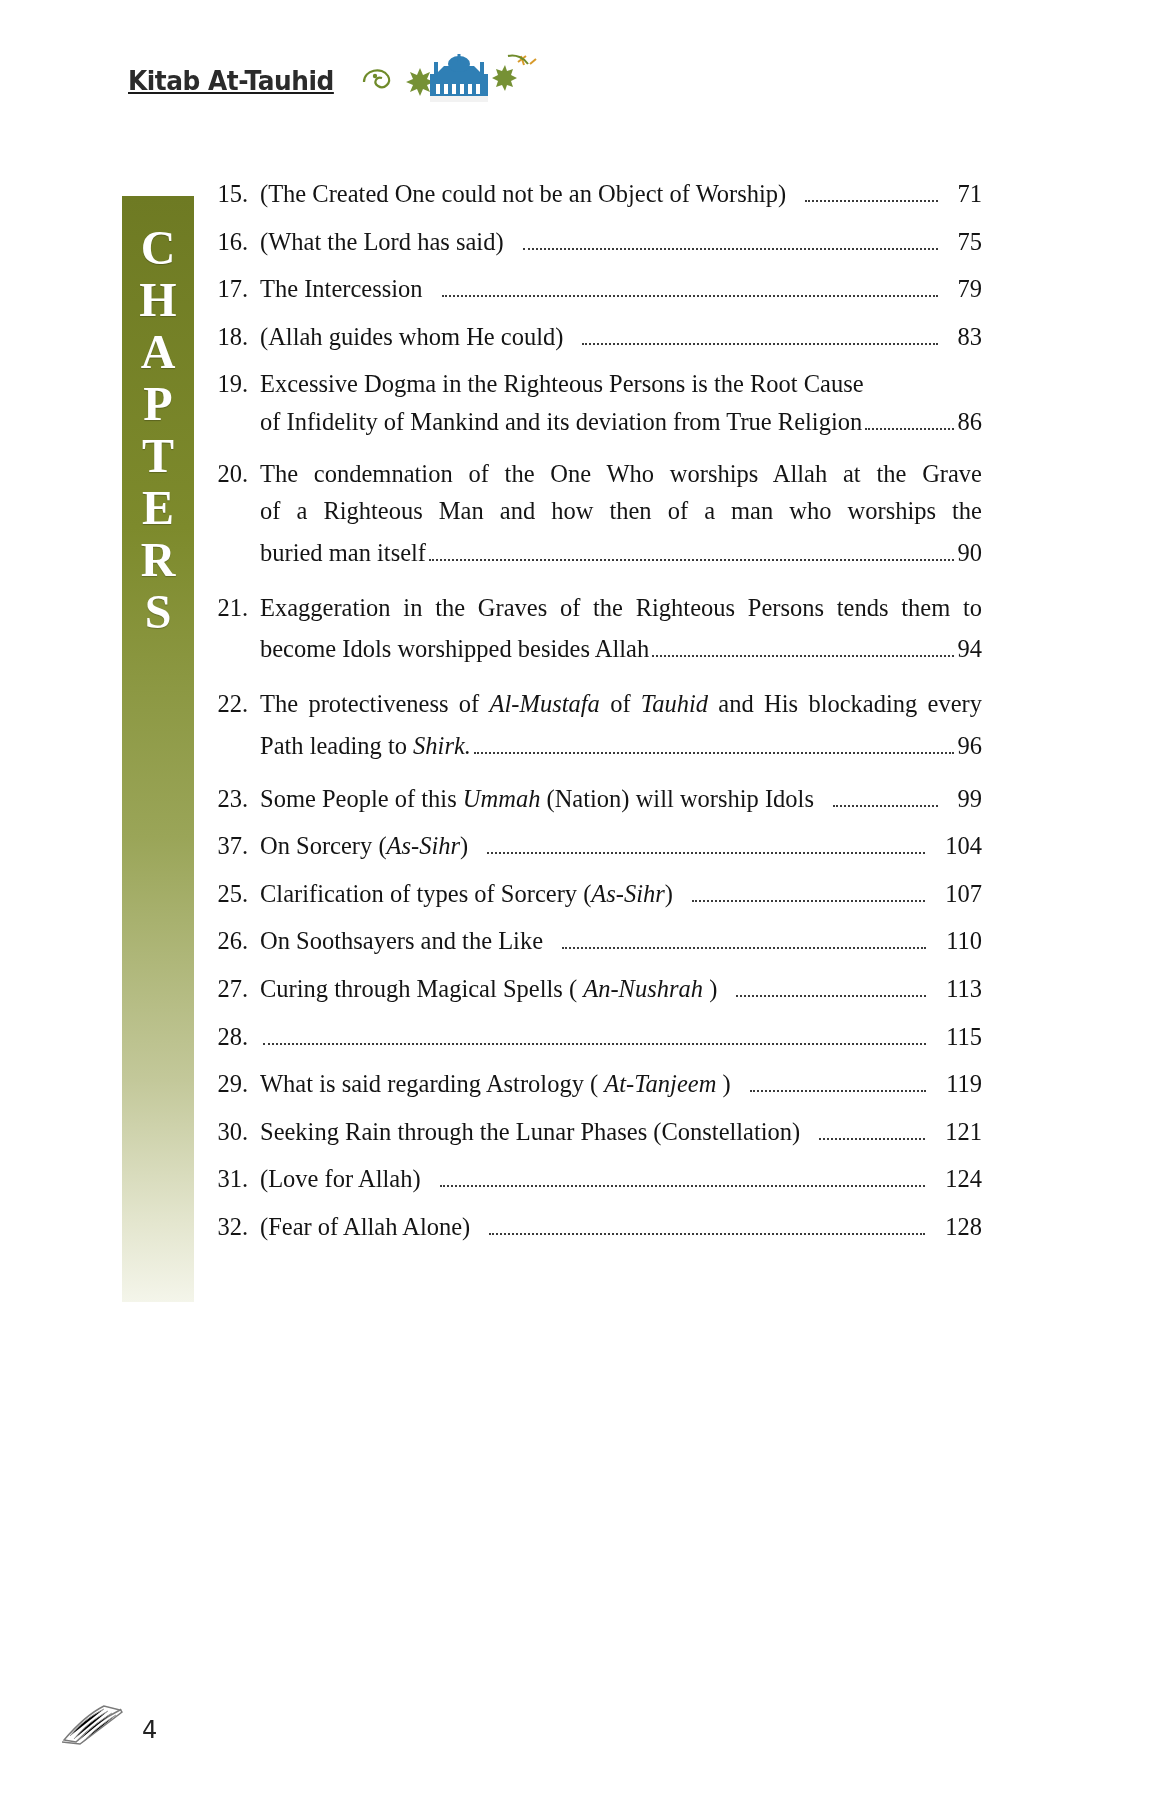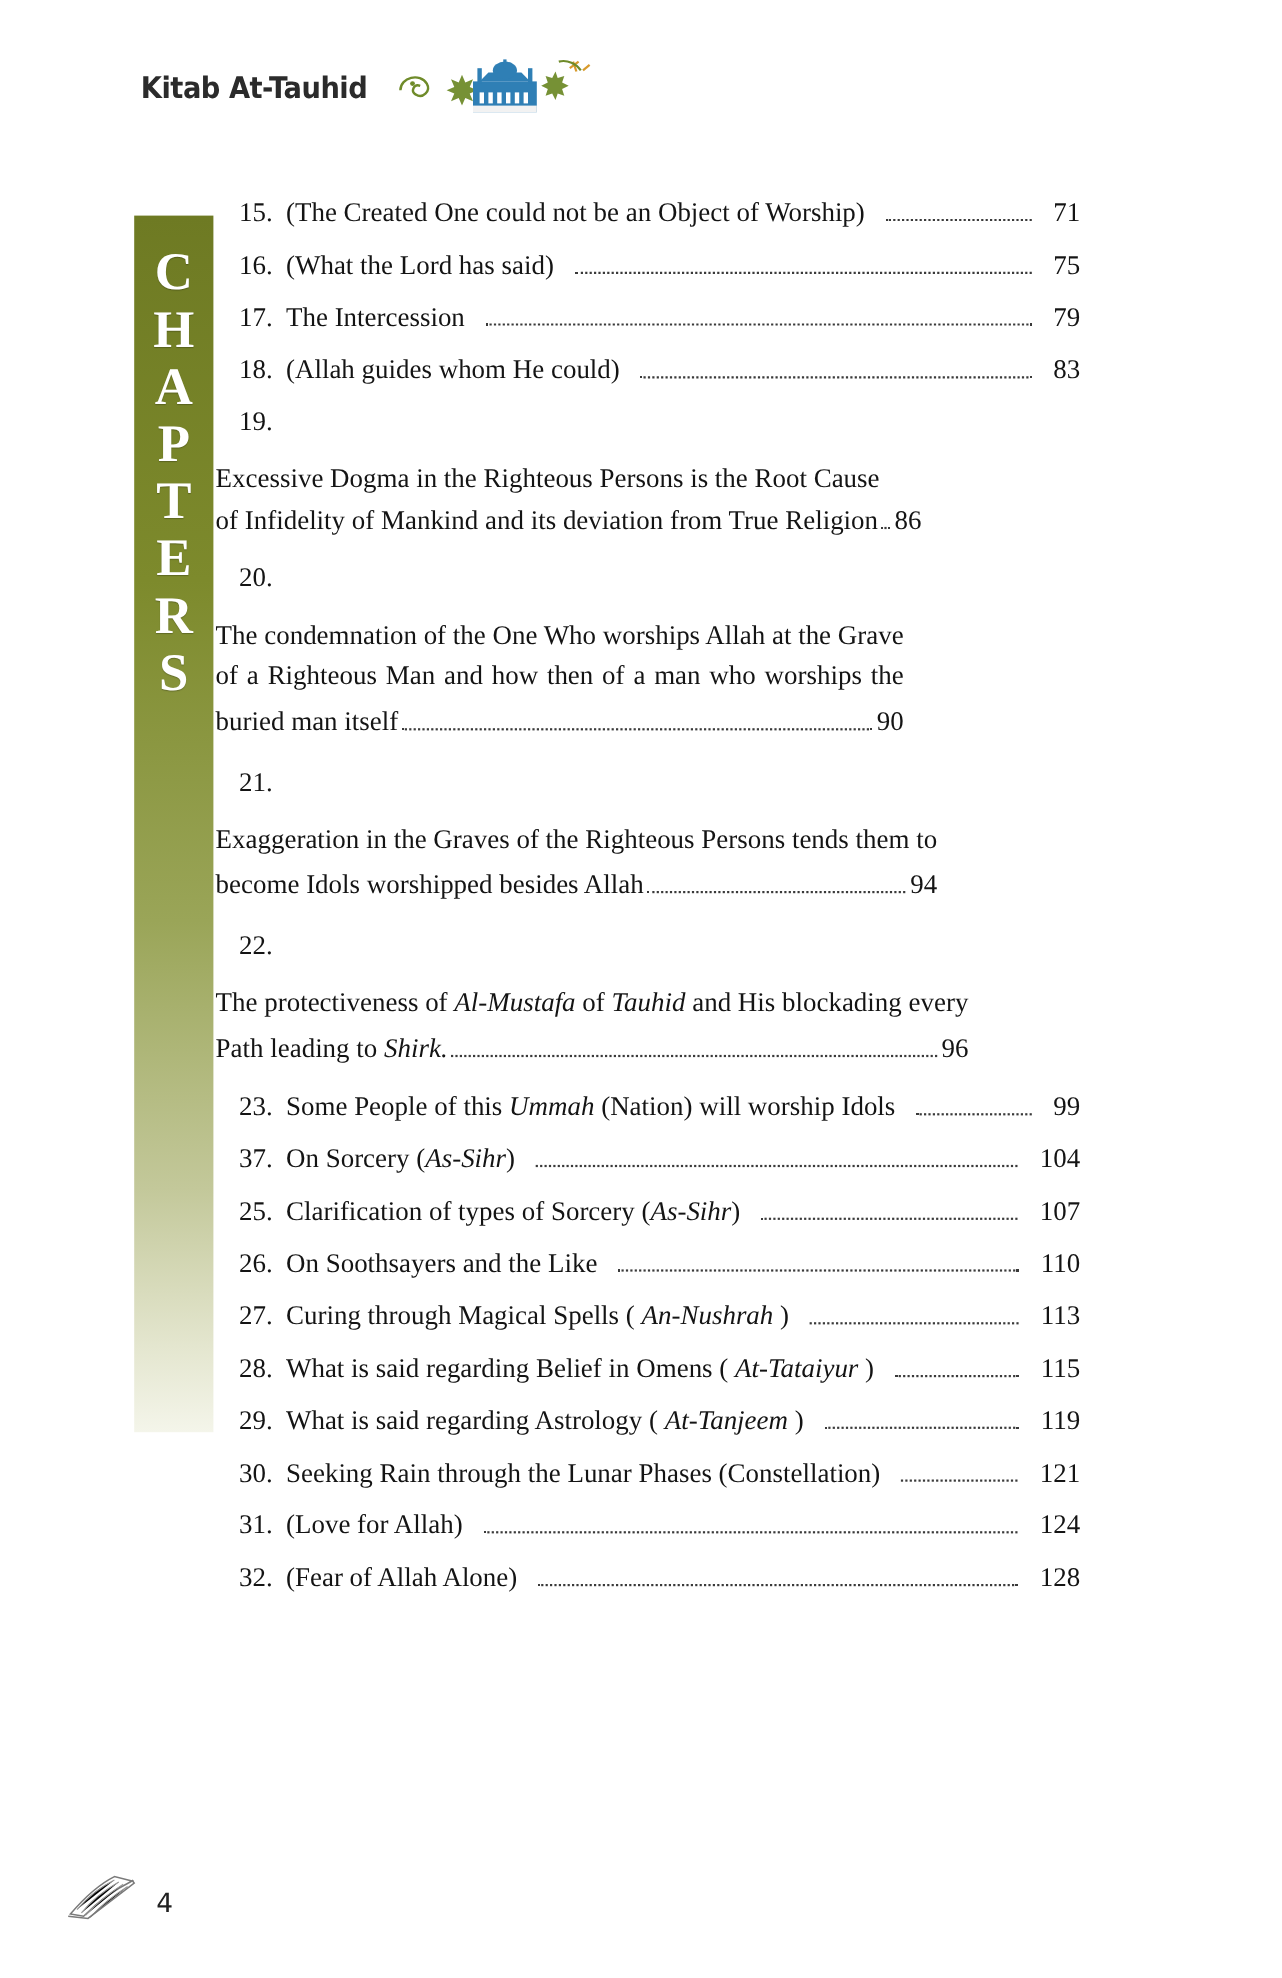--- a/index.html
+++ b/index.html
@@ -17,20 +17,21 @@
   }
 
   
   .header {
     position: absolute;
     top: 52px;
     left: 128px;
     display: flex;
     align-items: center;
     gap: 4px;
+    text-decoration: underline;
   }
   .header-title {
     font-family: "DejaVu Sans", sans-serif;
     font-weight: bold;
     font-size: 27px;
     letter-spacing: -0.5px;
     color: #2b2b2b;
     transform: scaleX(0.92);
     transform-origin: left center;
   }
@@ -121,21 +122,21 @@
   .justify-line {
     display: block;
     text-align: justify;
     text-align-last: justify;
     white-space: normal;
     width: 100%;
   }
   i, .ital { font-style: italic; }
 
   
-  .row-tall { margin-bottom: 18px; flex-direction: column; }
+  .row-tall { margin-bottom: 18px; }
   .loose { line-height: 1.5; }
 
   
   .footer {
     position: absolute;
     left: 60px;
     bottom: 52px;
     display: flex;
     align-items: flex-end;
     gap: 18px;
@@ -361,21 +362,20 @@
         <span class="dots"></span>
         <span class="toc-page">113</span>
       </div>
     </div>
   </div>
 
   <div class="toc-row">
     <div class="toc-num">28.</div>
     <div class="toc-body">
       <div class="toc-line">
-        <span class="toc-text"><span>What is said regarding Belief in Omens ( </span><i>At-Tataiyur</i><span> )</span></span>
         <span class="dots"></span>
         <span class="toc-page">115</span>
       </div>
     </div>
   </div>
 
   <div class="toc-row">
     <div class="toc-num">29.</div>
     <div class="toc-body">
       <div class="toc-line">

